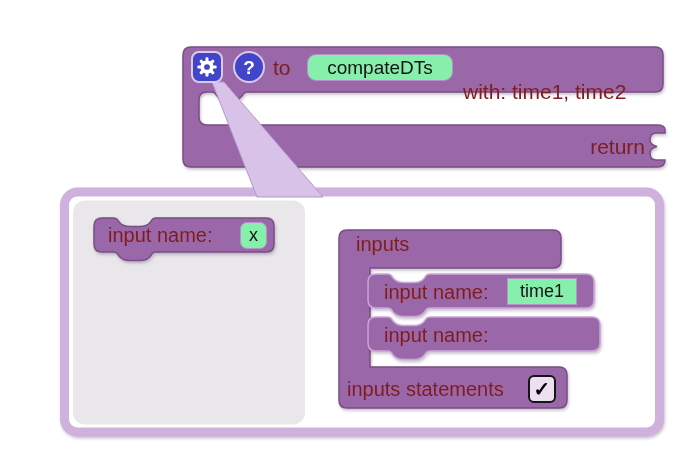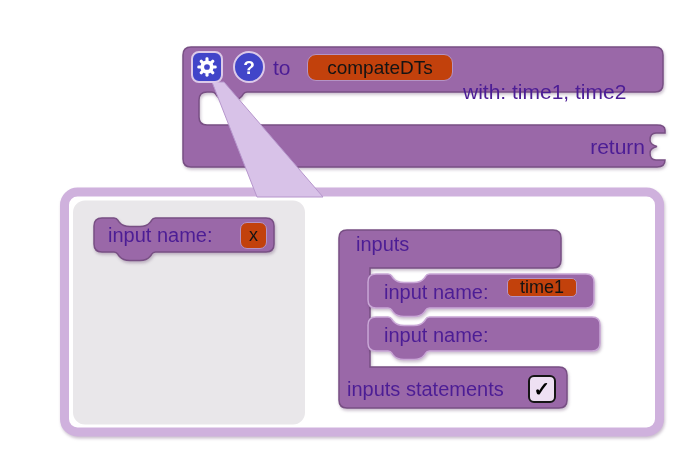--- a/index.html
+++ b/index.html
@@ -3,26 +3,26 @@
 <meta charset="utf-8">
 <style>
   html,body { margin:0; padding:0; background:#ffffff; }
   .stage {
     position:relative; width:690px; height:464px; overflow:hidden;
     font-family:"Liberation Sans", sans-serif; background:#ffffff;
   }
   .stage svg.layer { position:absolute; left:0; top:0; }
   .shape { filter: drop-shadow(1.5px 2px 1.5px rgba(70,30,80,0.28)); }
   .blocktext {
-    position:absolute; color:#4c1d95; font-size:20px; line-height:26px;
+    position:absolute; color:#7f1d1d; font-size:20px; line-height:26px;
     white-space:nowrap; user-select:none;
   }
   .blocktext.lg { font-size:21px; }
   .pill {
-    position:absolute; background:#c2410c; border:1px solid #b493c5;
+    position:absolute; background:#86efac; border:1px solid #b493c5;
     border-radius:9px; color:#141414; display:flex; align-items:center;
     justify-content:center; font-size:18px; box-sizing:border-box;
   }
   .iconbtn {
     position:absolute; width:32px; height:32px; box-sizing:border-box;
     background:#4145c9; border:2px solid #dcc9e8; display:flex;
     align-items:center; justify-content:center; cursor:pointer;
   }
   .iconbtn.square { border-radius:8px; }
   .iconbtn.round { border-radius:50%; }
@@ -107,21 +107,21 @@
   <div class="blocktext lg" style="left:463px; top:55px;margin-top:24px;">with: time1, time2</div>
 
   <div class="blocktext lg" style="left:555px; top:134px; width:90px; text-align:right;">return</div>
 
   <div class="blocktext" style="left:108px; top:222px;">input name:</div>
   <div class="pill" style="left:240px; top:222px; width:27px; height:27px; border-radius:7px;">x</div>
 
   <div class="blocktext" style="left:356px; top:231px;">inputs</div>
 
   <div class="blocktext" style="left:384px; top:279px;">input name:</div>
-  <div class="pill" style="left:507px; top:278px; width:70px; height:19px; border-radius:5px;">time1</div>
+  <div class="pill" style="left:507px; top:278px; width:70px; height:27px; border-radius:0;">time1</div>
 
   <div class="blocktext" style="left:384px; top:322px;">input name:</div>
 
   <div class="blocktext" style="left:347px; top:376px;">inputs statements</div>
 
   <div class="checkbox">
     <span>✓</span>
   </div>
 
 </div>

